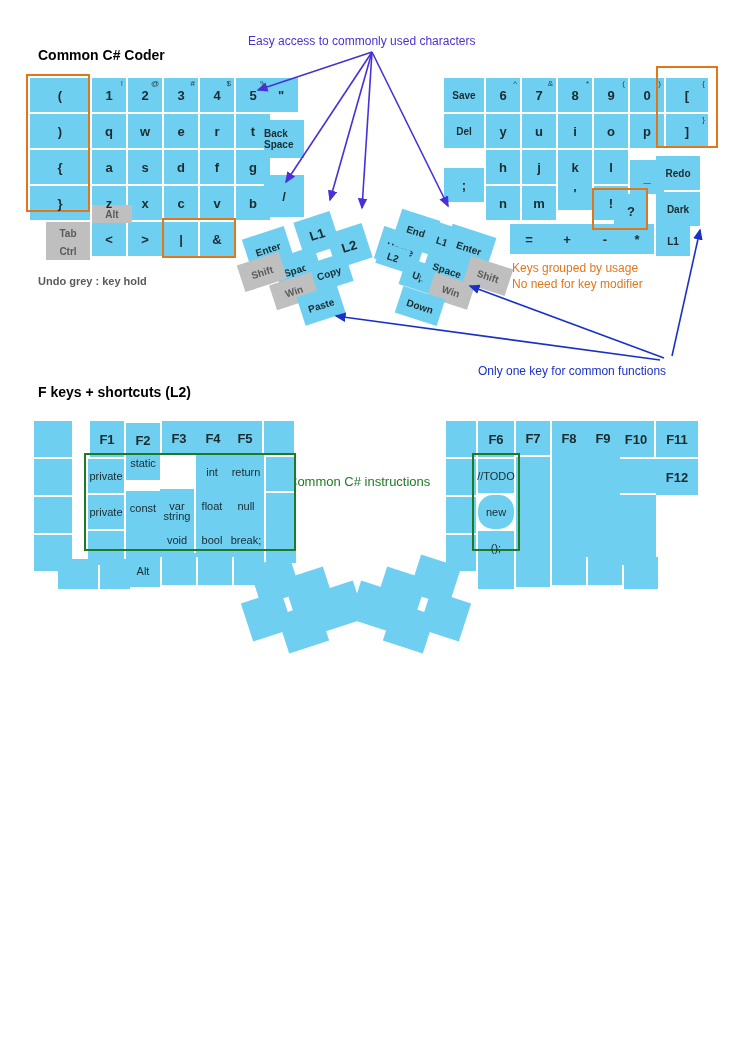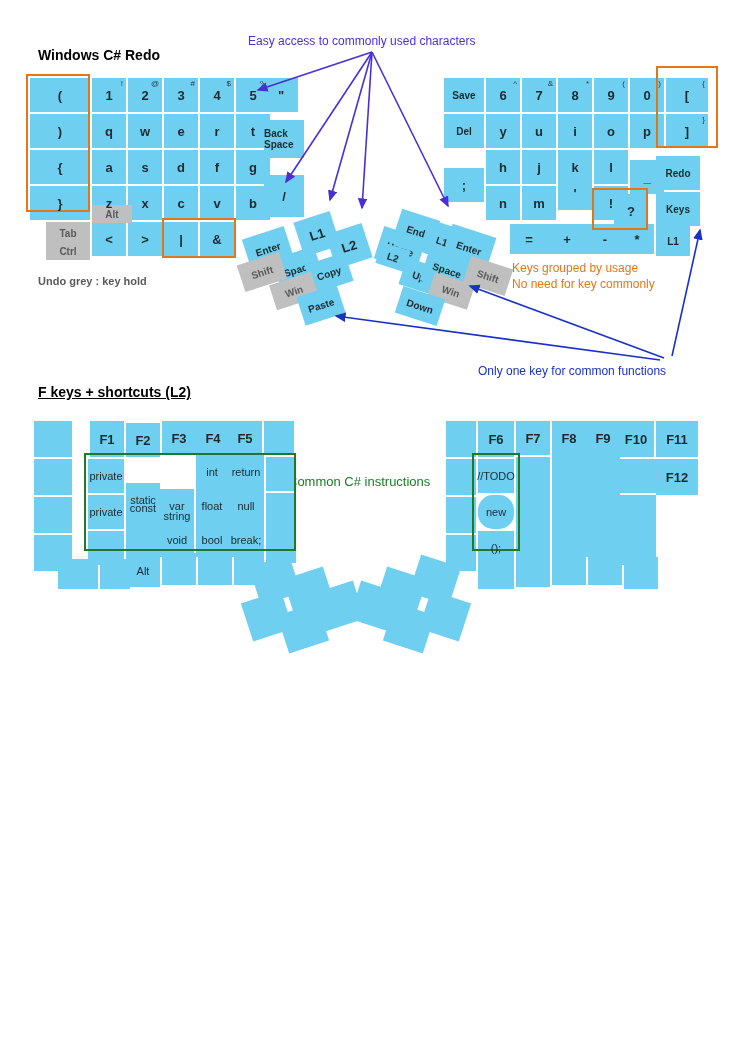--- a/index.html
+++ b/index.html
@@ -27,26 +27,26 @@
   .note.grey{color:#5a5a5a;font-weight:bold;font-size:11px;}
   .boxo{position:absolute;border:2px solid #e2761b;box-sizing:border-box;}
   .boxg{position:absolute;border:2px solid #1f7a23;box-sizing:border-box;}
   svg.over{position:absolute;left:0;top:0;width:736px;height:1041px;pointer-events:none;}
 </style>
 </head>
 <body>
 
 <div class="layer">
 
-  <div class="title" style="left:38px;top:47px;">Windows C# Redo</div>
+  <div class="title" style="left:38px;top:47px;">Common C# Coder</div>
 
   <div class="note purple" style="left:248px;top:34px;">Easy access to commonly used characters</div>
   <div class="note grey" style="left:38px;top:275px;">Undo grey : key hold</div>
   <div class="note orange" style="left:512px;top:261px;">Keys grouped by usage</div>
-  <div class="note orange" style="left:512px;top:277px;">No need for key commonly</div>
+  <div class="note orange" style="left:512px;top:277px;">No need for key modifier</div>
   <div class="note blue" style="left:478px;top:364px;">Only one key for common functions</div>
 
   <div id="l1-left">
       <div class="key" style="left: 30px; top: 78px; width: 60px; height: 34px;">
         <span class="main">(</span>
       </div>
       <div class="key" style="left: 92px; top: 78px; width: 34px; height: 34px;">
         <span class="sup">!</span>
         <span class="main">1</span>
       </div>
@@ -233,21 +233,21 @@
       <div class="key" style="left: 558px; top: 176px; width: 34px; height: 34px;">
         <span class="main">'</span>
       </div>
       <div class="key" style="left: 594px; top: 186px; width: 34px; height: 34px;">
         <span class="main">!</span>
       </div>
       <div class="key" style="left: 614px; top: 194px; width: 34px; height: 34px;">
         <span class="main">?</span>
       </div>
       <div class="key" style="left: 656px; top: 192px; width: 44px; height: 34px; font-size: 10px;">
-        <span class="main">Keys</span>
+        <span class="main">Dark</span>
       </div>
       <div class="key" style="left: 510px; top: 224px; width: 38px; height: 30px;">
         <span class="main">=</span>
       </div>
       <div class="key" style="left: 548px; top: 224px; width: 38px; height: 30px;">
         <span class="main">+</span>
       </div>
       <div class="key" style="left: 586px; top: 224px; width: 38px; height: 30px;">
         <span class="main">-</span>
       </div>
@@ -340,21 +340,21 @@
     </g>
     <g stroke="#1a31c8" stroke-width="1.6" fill="none" marker-end="url(#arrB)">
       <path d="M672,356 L700,230"></path>
       <path d="M664,358 L470,286"></path>
       <path d="M660,360 L336,316"></path>
     </g>
   </svg>
 </div>
 
 <div class="layer">
-  <div class="title" style="left:38px;top:384px;text-decoration:underline;">F keys + shortcuts (L2)</div>
+  <div class="title" style="left:38px;top:384px;">F keys + shortcuts (L2)</div>
   <div class="note green" style="left:288px;top:474px;font-size:13px;">Common C# instructions</div>
 
   <div id="l2-left">
       <div class="key" style="left: 34px; top: 421px; width: 38px; height: 36px;">
         <span class="main"></span>
       </div>
       <div class="key" style="left: 90px; top: 421px; width: 34px; height: 36px;">
         <span class="main">F1</span>
       </div>
       <div class="key" style="left: 126px; top: 423px; width: 34px; height: 34px;">
@@ -371,21 +371,21 @@
       </div>
       <div class="key" style="left: 264px; top: 421px; width: 30px; height: 34px;">
         <span class="main"></span>
       </div>
       <div class="key" style="left: 34px; top: 459px; width: 38px; height: 36px;">
         <span class="main"></span>
       </div>
       <div class="key plain" style="left: 88px; top: 459px; width: 36px; height: 34px;">
         <span class="main">private</span>
       </div>
-      <div class="key plain" style="left: 126px; top: 483px; width: 34px; height: 34px;">
+      <div class="key plain" style="left: 126px; top: 446px; width: 34px; height: 34px;">
         <span class="main">static</span>
       </div>
       <div class="key plain" style="left: 160px; top: 455px; width: 34px; height: 34px; margin-top: 44px;">
         <span class="main">string</span>
       </div>
       <div class="key plain" style="left: 196px; top: 455px; width: 32px; height: 34px;">
         <span class="main">int</span>
       </div>
       <div class="key plain" style="left: 228px; top: 455px; width: 36px; height: 34px;">
         <span class="main">return</span>

